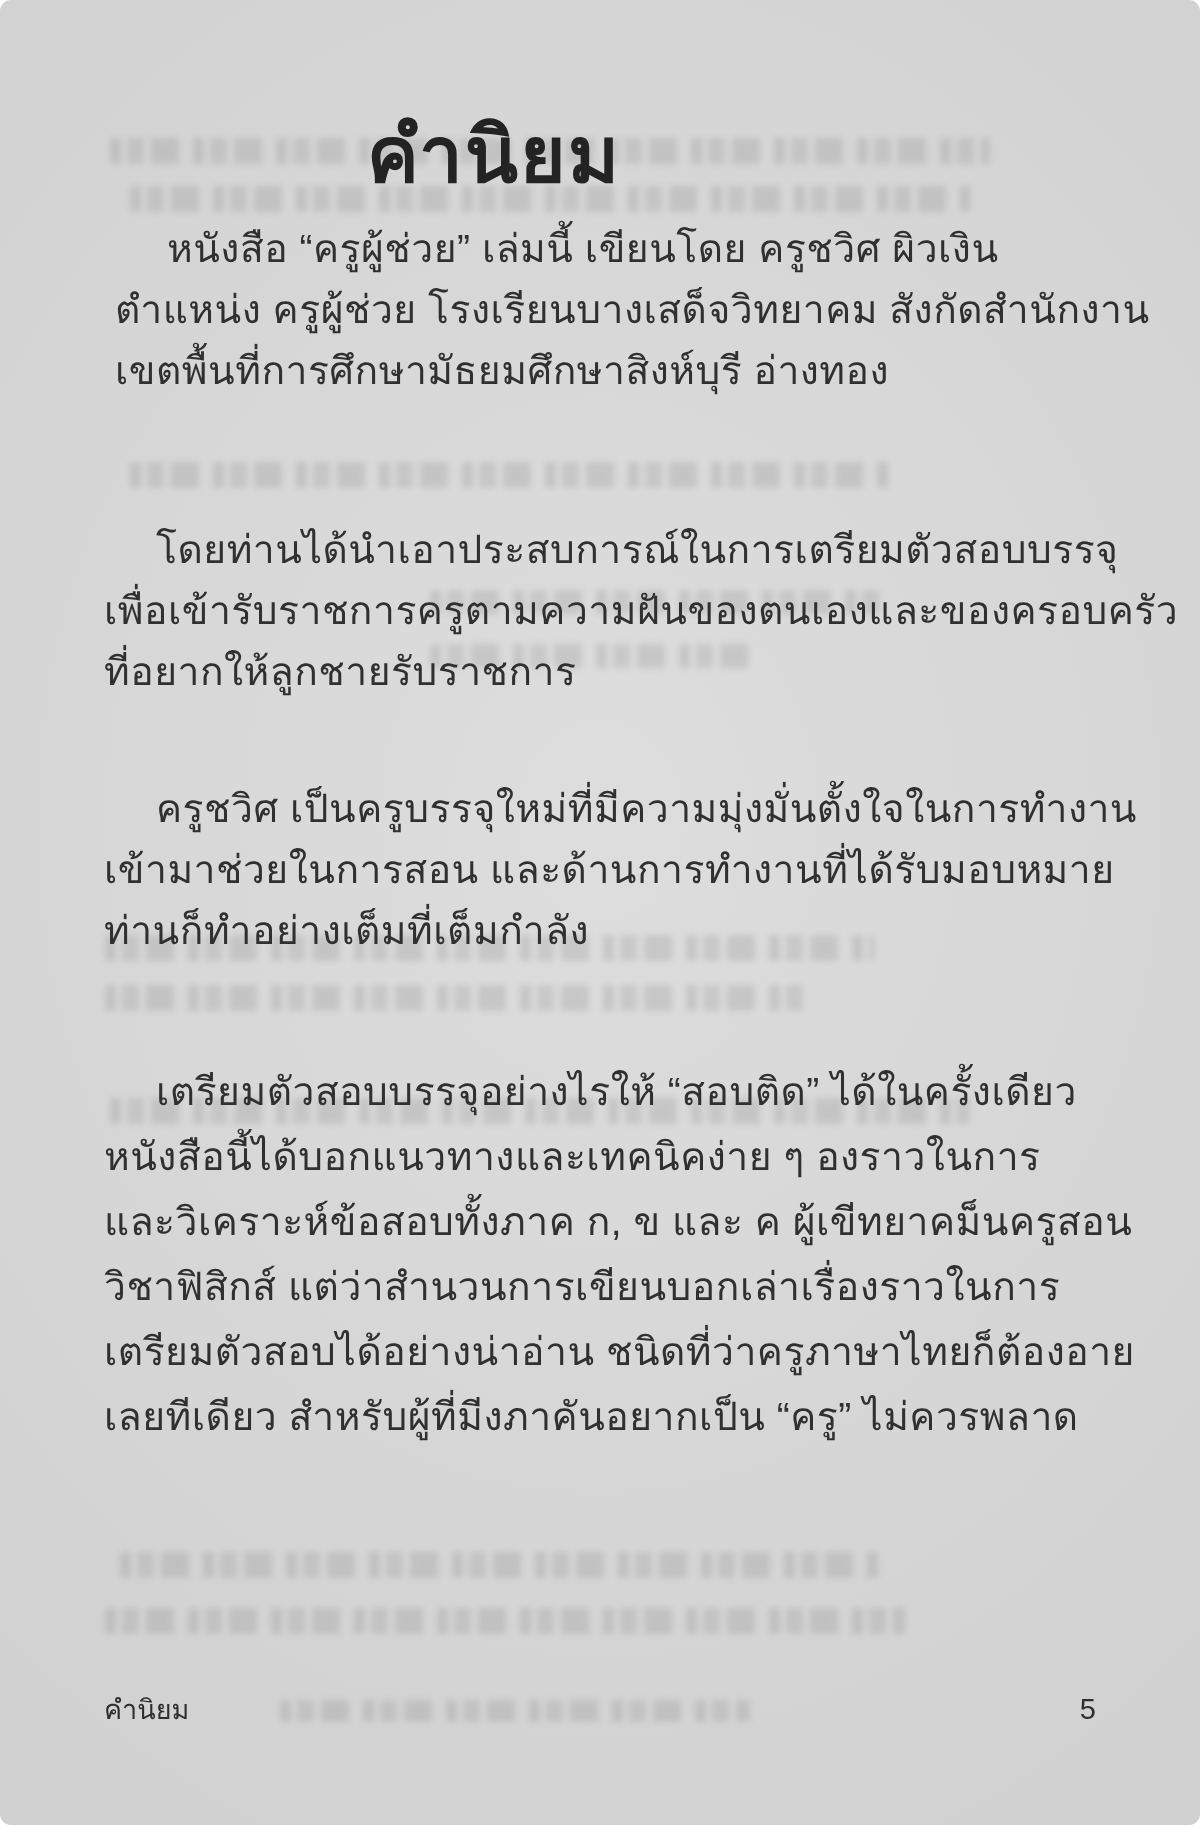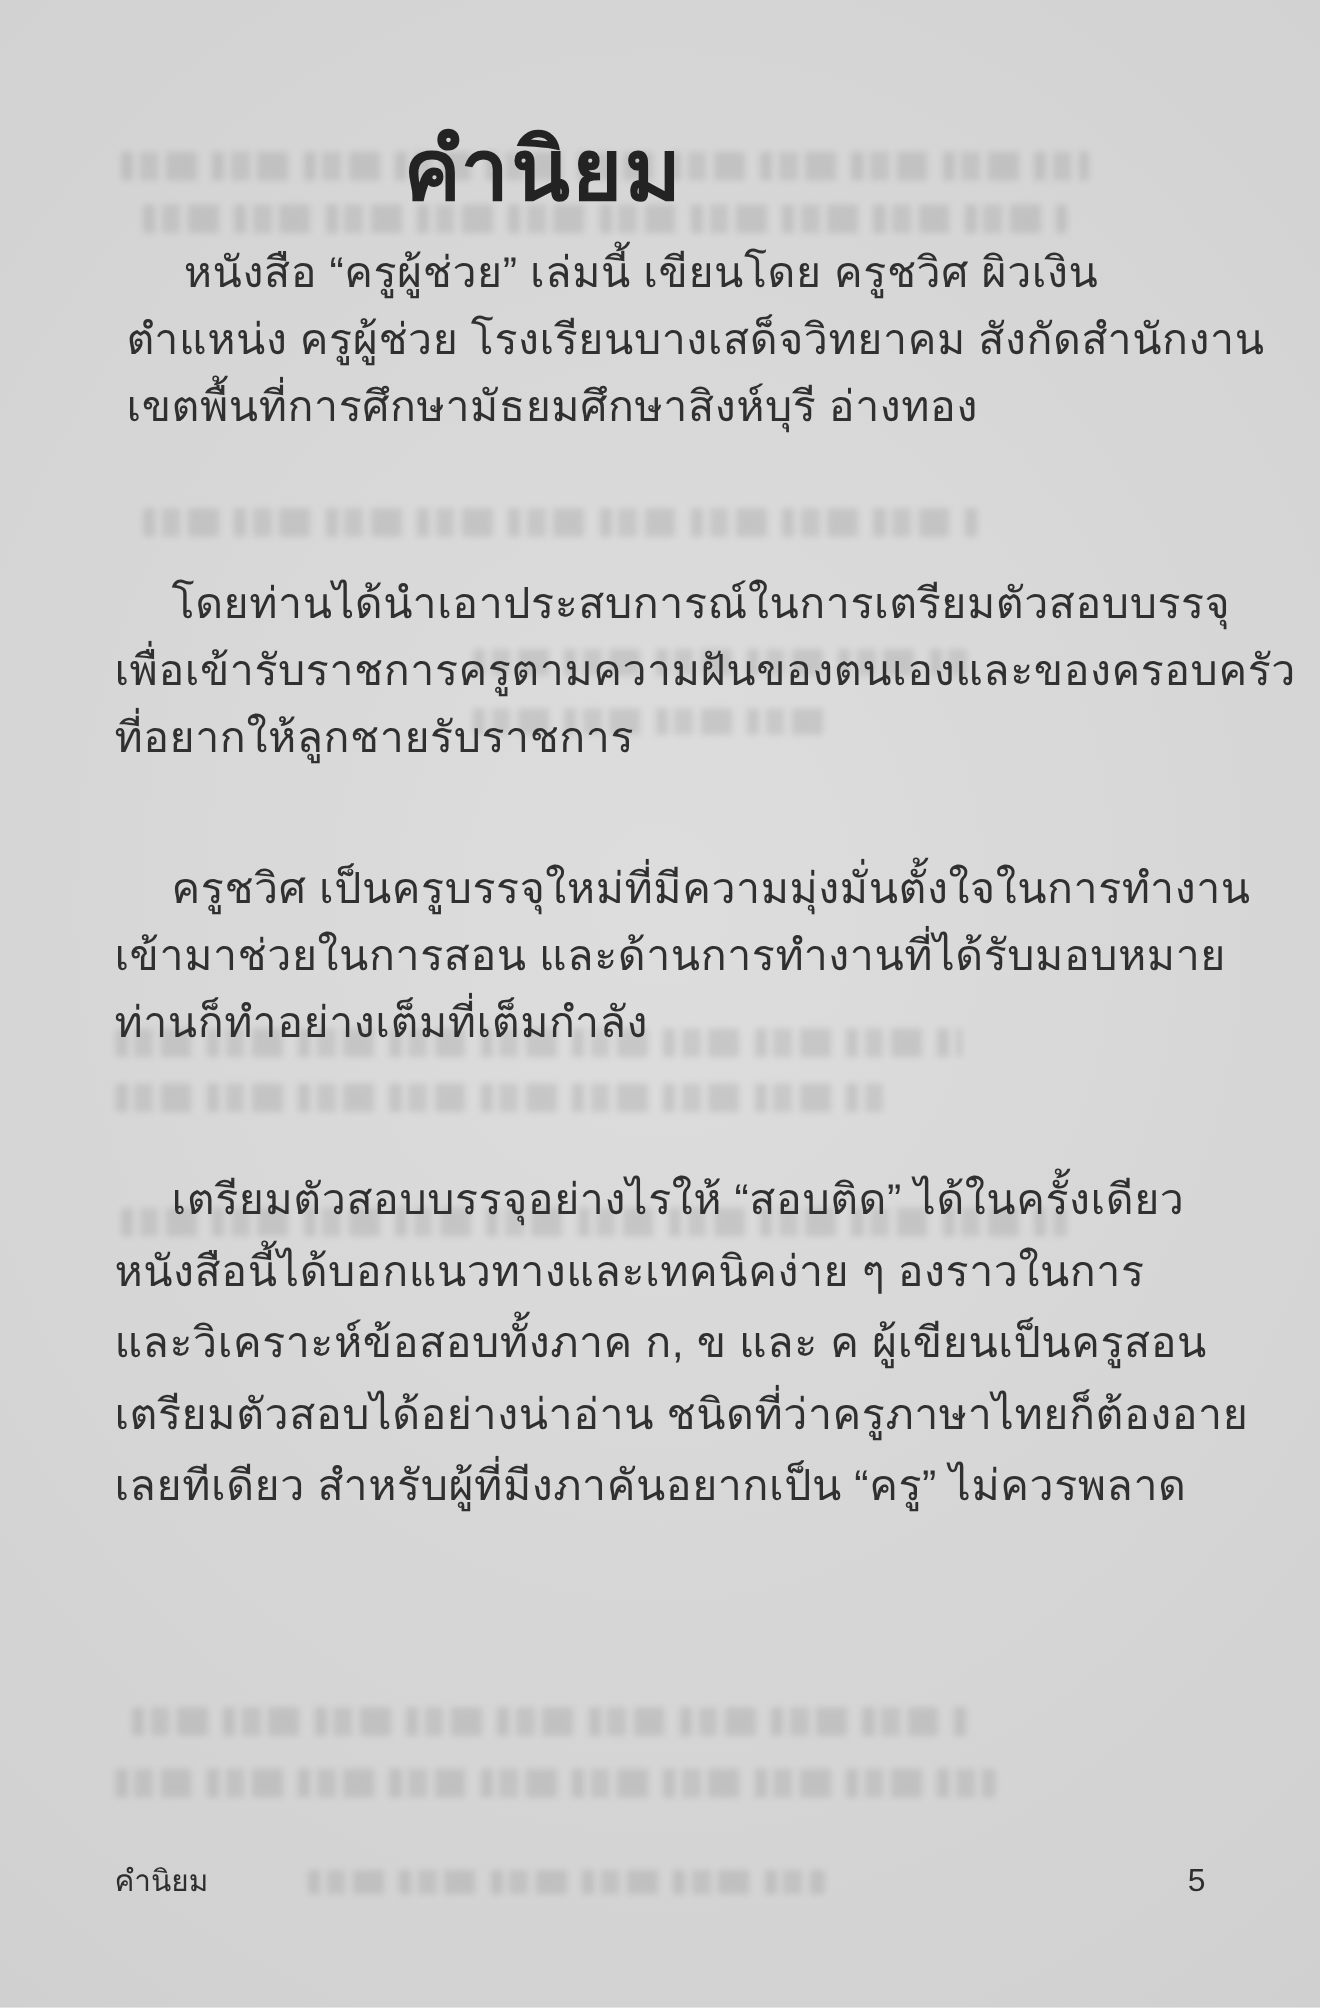--- a/index.html
+++ b/index.html
@@ -12,20 +12,21 @@
   }
 
   .page {
     position: relative;
     width: 1200px;
     height: 1825px;
     background:
       radial-gradient(ellipse 140% 110% at 50% 45%, rgba(255,255,255,0.18), rgba(0,0,0,0.05) 85%),
       #d6d6d6;
     color: #2b2b2b;
+    border-radius: 11px;
   }
 
   
   .ghost {
     position: absolute;
     filter: blur(3px);
     opacity: 0.16;
     background: repeating-linear-gradient(
       90deg,
       #5a5a5a 0 11px, transparent 11px 17px,
@@ -116,21 +117,22 @@
         <span class="line">ที่อยากให้ลูกชายรับราชการ</span>
       </p>
       <p class="para">
         <span class="line first">ครูชวิศ เป็นครูบรรจุใหม่ที่มีความมุ่งมั่นตั้งใจในการทำงาน</span>
         <span class="line">เข้ามาช่วยในการสอน และด้านการทำงานที่ได้รับมอบหมาย</span>
         <span class="line">ท่านก็ทำอย่างเต็มที่เต็มกำลัง</span>
       </p>
       <p class="para">
         <span class="line first">เตรียมตัวสอบบรรจุอย่างไรให้ “สอบติด” ได้ในครั้งเดียว</span>
         <span class="line">หนังสือนี้ได้บอกแนวทางและเทคนิคง่าย ๆ องราวในการ</span>
-        <span class="line">และวิเคราะห์ข้อสอบทั้งภาค ก, ข และ ค ผู้เขียนเป็นครูสอน</span>
+        <span class="line">และวิเคราะห์ข้อสอบทั้งภาค ก, ข และ ค ผู้เขีทยาคม็นครูสอน</span>
+        <span class="line">วิชาฟิสิกส์ แต่ว่าสำนวนการเขียนบอกเล่าเรื่องราวในการ</span>
         <span class="line">เตรียมตัวสอบได้อย่างน่าอ่าน ชนิดที่ว่าครูภาษาไทยก็ต้องอาย</span>
         <span class="line">เลยทีเดียว สำหรับผู้ที่มีงภาคันอยากเป็น “ครู” ไม่ควรพลาด</span>
       </p>
     </main>
 
   <footer class="footer">
     <span class="section-label">คำนิยม</span>
     <span class="page-num">5</span>
   </footer>
 

